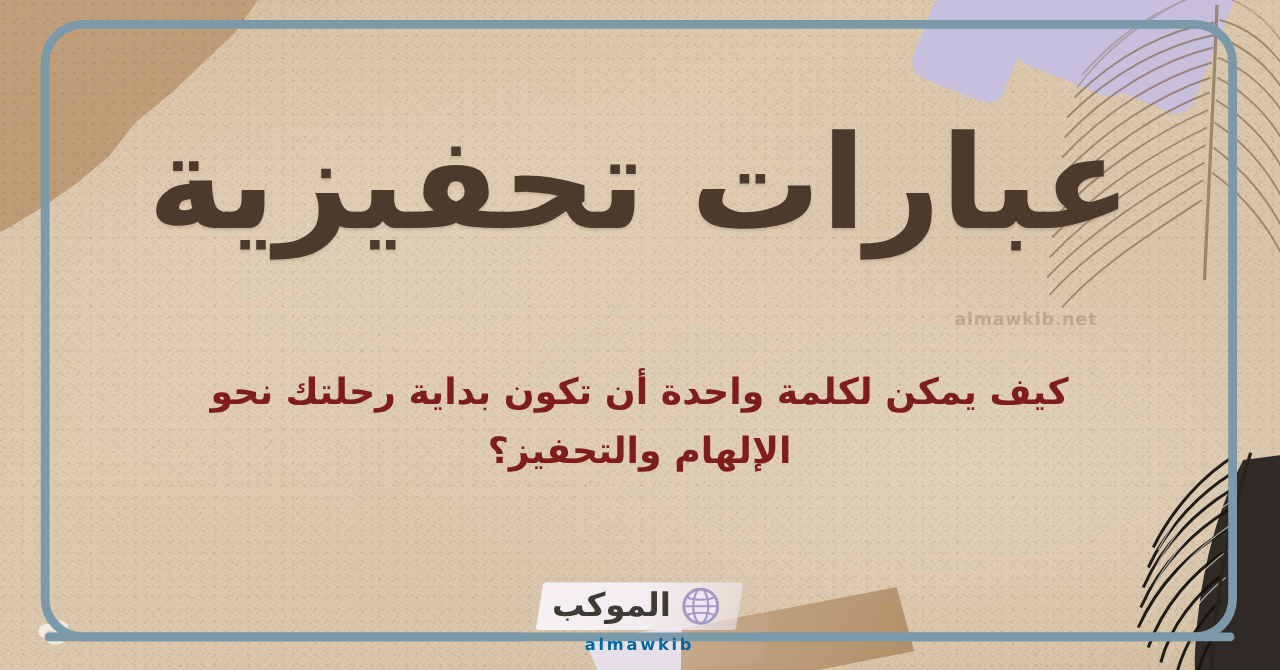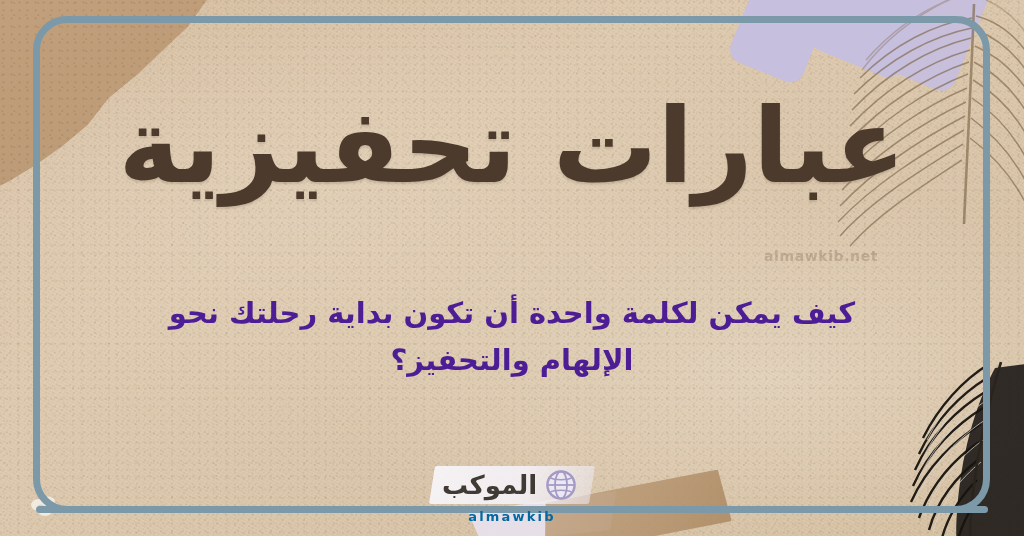--- a/index.html
+++ b/index.html
@@ -136,21 +136,21 @@
     direction: rtl;
     text-shadow: 0 2px 2px rgba(90,70,50,.18);
   }
   .subtitle {
     position: absolute;
     left: 140px; right: 140px; top: 290px;
     text-align: center;
     font-size: 29px;
     line-height: 1.62;
     font-weight: 600;
-    color: #4c1d95;
+    color: #7f1d1d;
     direction: rtl;
   }
 
   .watermark {
     position: absolute;
     left: 752px; top: 248px;
     font-size: 14px;
     letter-spacing: .6px;
     color: rgba(120,96,72,.30);
     direction: ltr;

